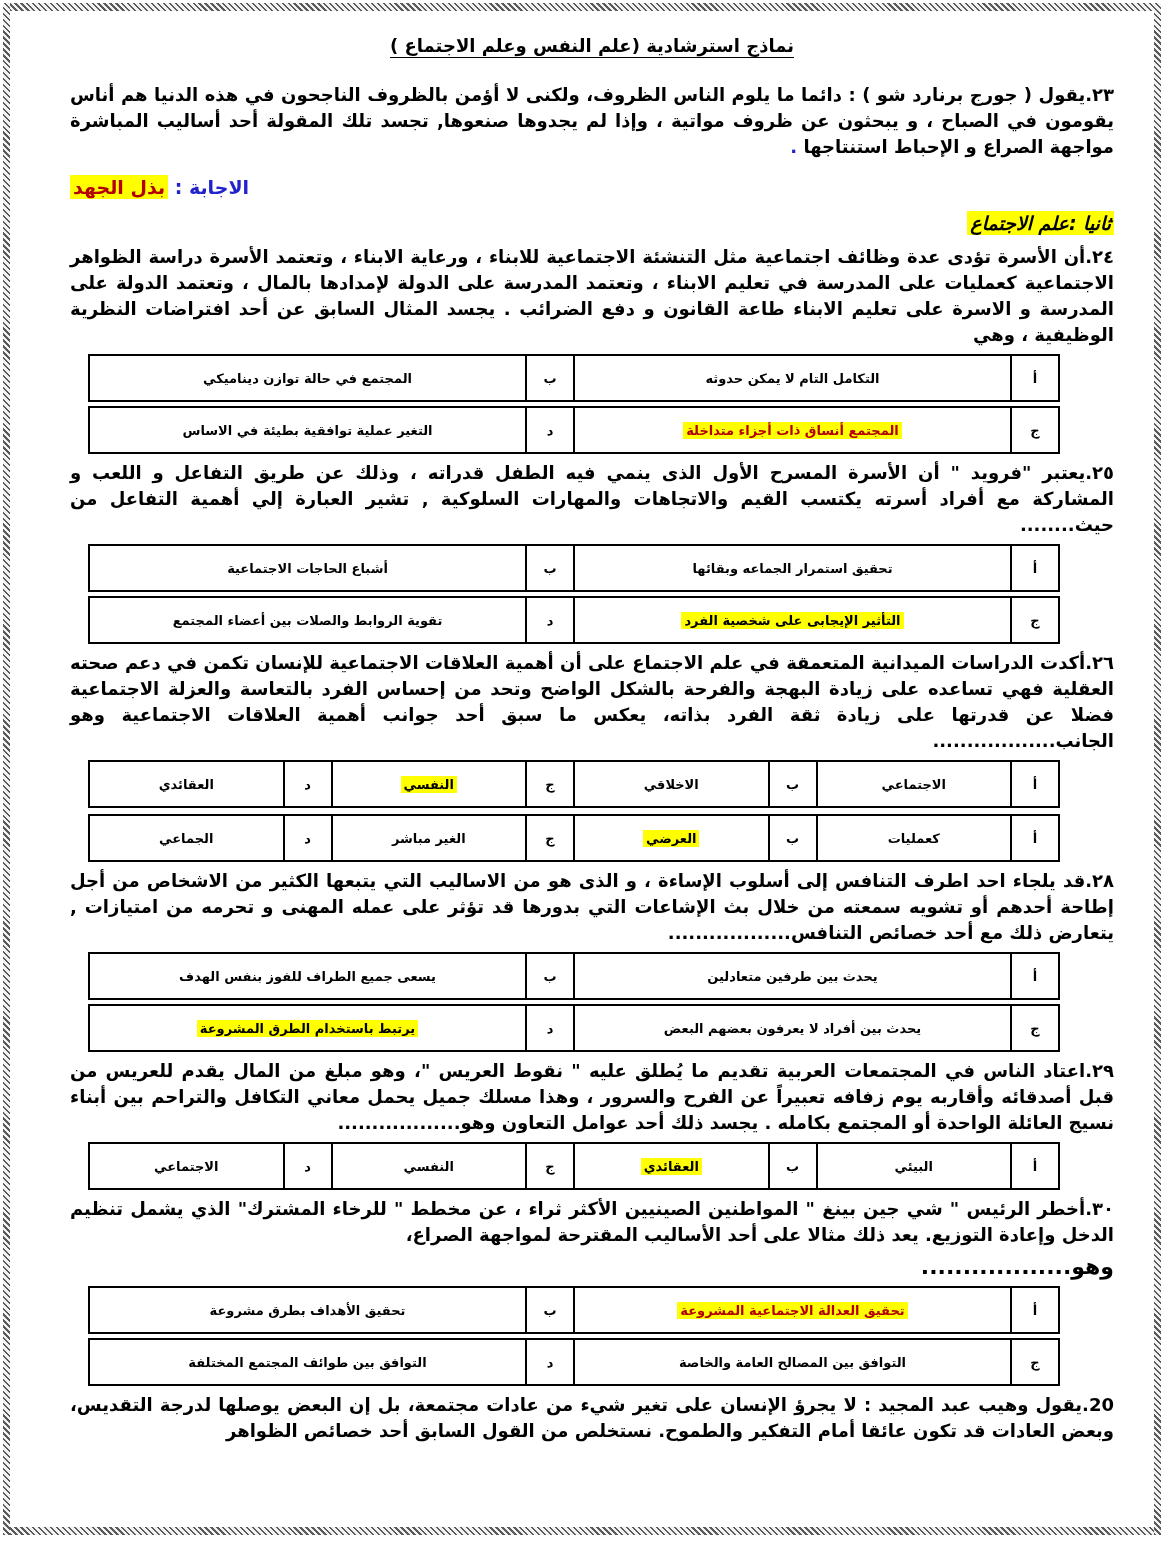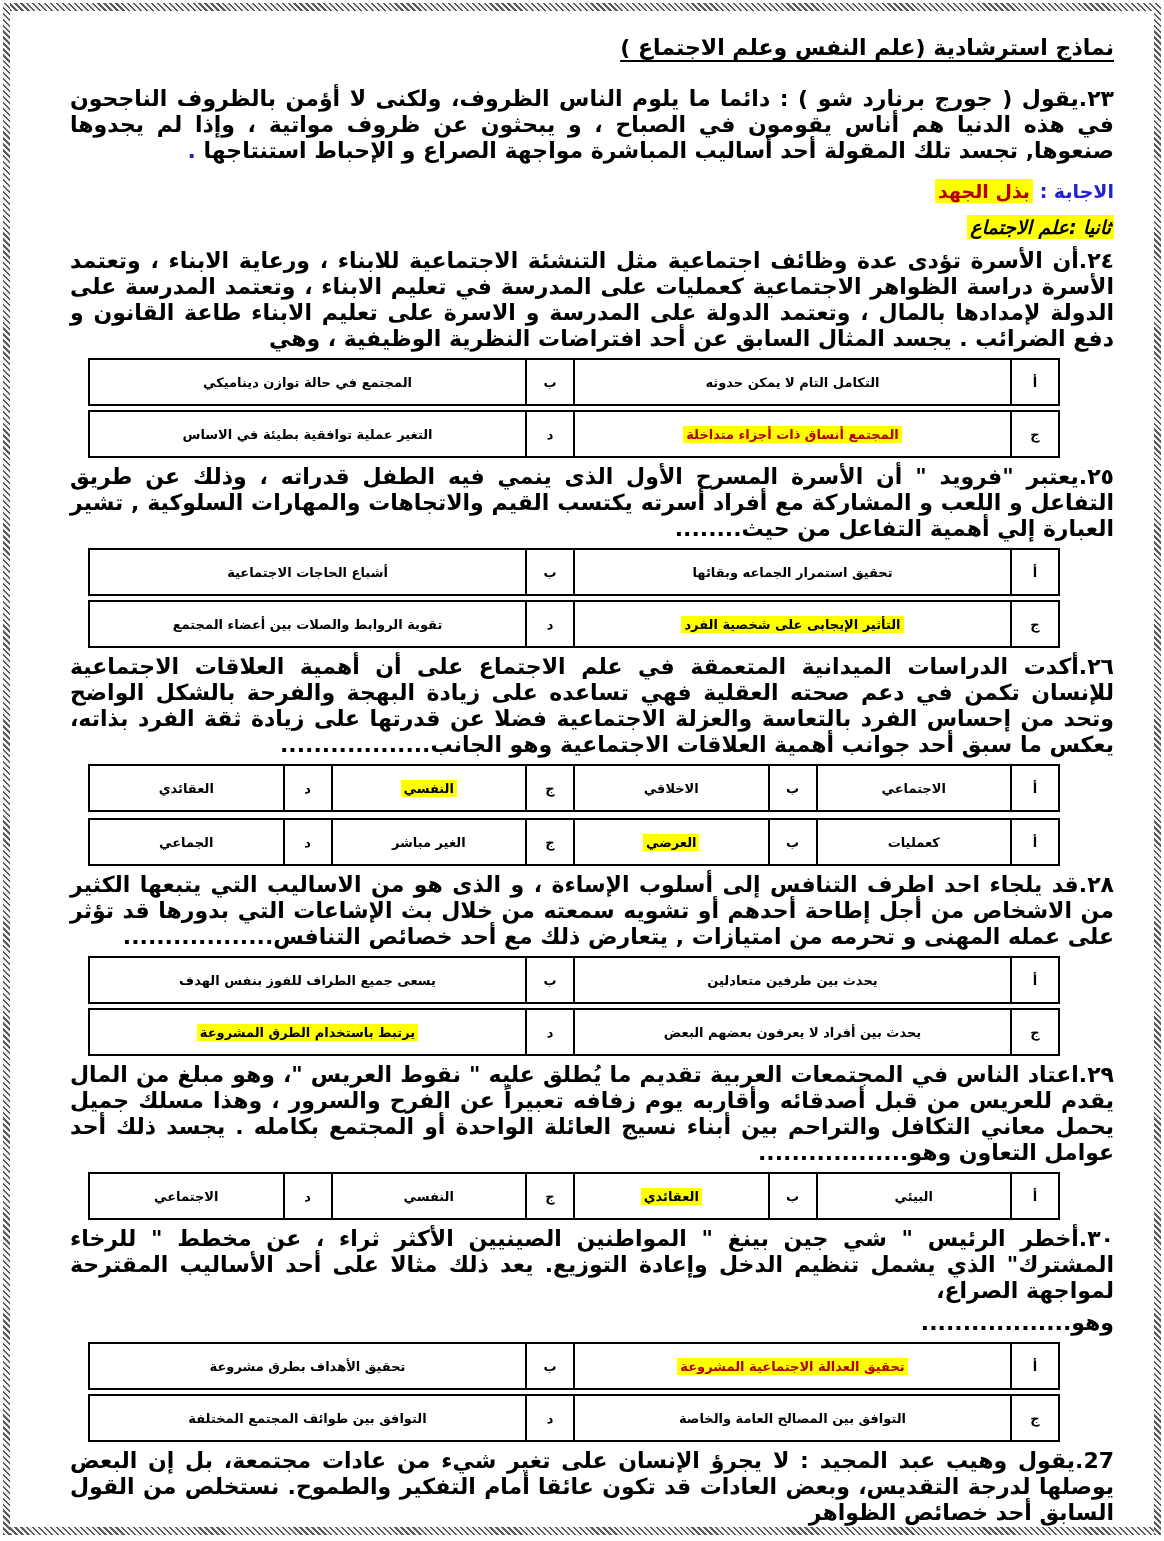--- a/index.html
+++ b/index.html
@@ -19,42 +19,43 @@
   .hatch-right{top:3px;bottom:6px;right:3px;width:7px;}
 
   .content{
     position:absolute;top:11px;bottom:14px;left:10px;right:10px;
     background:#fff;
     padding:14px 40px 0 60px;
     box-sizing:border-box;
   }
 
   .title{
-    font-size:22px;
+    text-align:center;
+    font-size:18px;
     font-weight:bold;
     color:#000;
     text-decoration:underline;
     text-underline-offset:5px;
     margin:10px 0 26px 0;
   }
 
   .para{
-    font-size:22px;
+    font-size:18px;
     font-weight:bold;
     color:#000;
     line-height:26px;
     text-align:justify;
     margin:4px 0 6px 0;
   }
   .tail-line{
     font-size:22px;font-weight:bold;color:#000;line-height:26px;
     text-align:right;margin:0 0 6px 0;
   }
 
-  .ans-line{margin:16px 0 14px 0;font-size:19px;font-weight:bold;text-align:right;}
+  .ans-line{margin:16px 0 14px 0;font-size:19px;font-weight:bold;text-align:left;}
   .ans-label{color:#2222cc;}
   .section-line{margin:14px 0 10px 0;font-size:19px;font-weight:bold;text-align:right;color:#000;font-style:italic;}
 
   .hl{background:#ffff00;padding:1px 3px;}
   .red{color:#b30000;}
 
   table.optrow{
     width:calc(100% - 72px);
     margin:0 54px 0 18px;
     border-collapse:collapse;
@@ -321,16 +322,16 @@
             <tr>
           <td>ج</td>
           <td>التوافق بين المصالح العامة والخاصة</td>
           <td>د</td>
           <td>التوافق بين طوائف المجتمع المختلفة</td>
         </tr>
       </tbody>
         </table>
     </div>
 
-    <div class="para">27.يقول وهيب عبد المجيد : لا يجرؤ الإنسان على تغير شيء من عادات مجتمعة، بل إن البعض يوصلها لدرجة التقديس، وبعض العادات قد تكون عائقا أمام التفكير والطموح. نستخلص من القول السابق أحد خصائص الظواهر</div>
+    <div class="para">20.يقول وهيب عبد المجيد : لا يجرؤ الإنسان على تغير شيء من عادات مجتمعة، بل إن البعض يوصلها لدرجة التقديس، وبعض العادات قد تكون عائقا أمام التفكير والطموح. نستخلص من القول السابق أحد خصائص الظواهر</div>
 
   </div>
 </div>
 
 </body></html>

